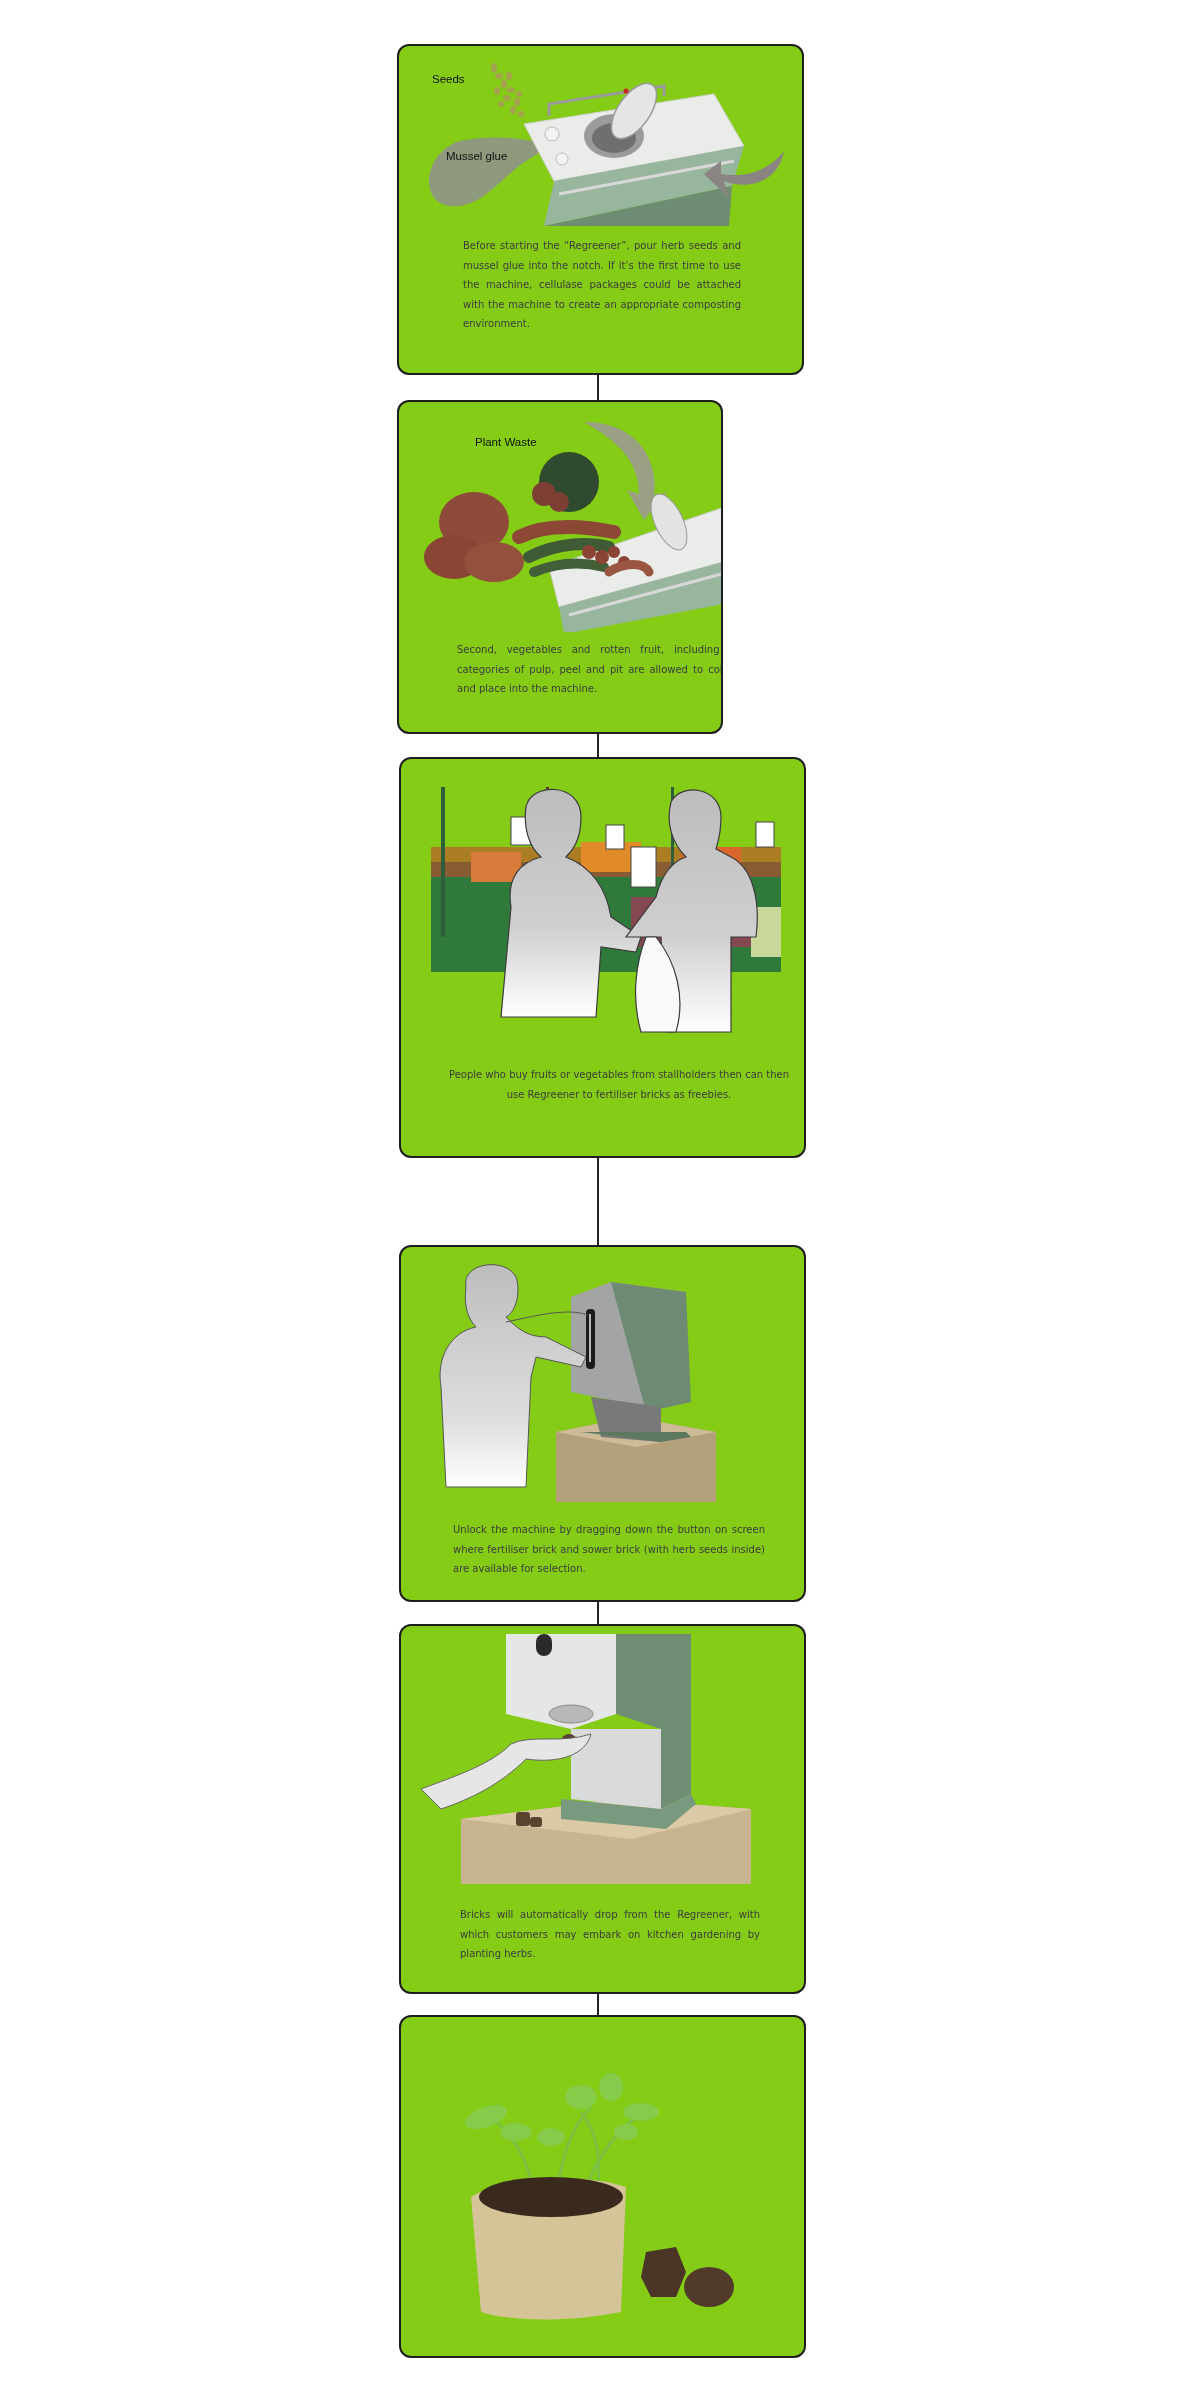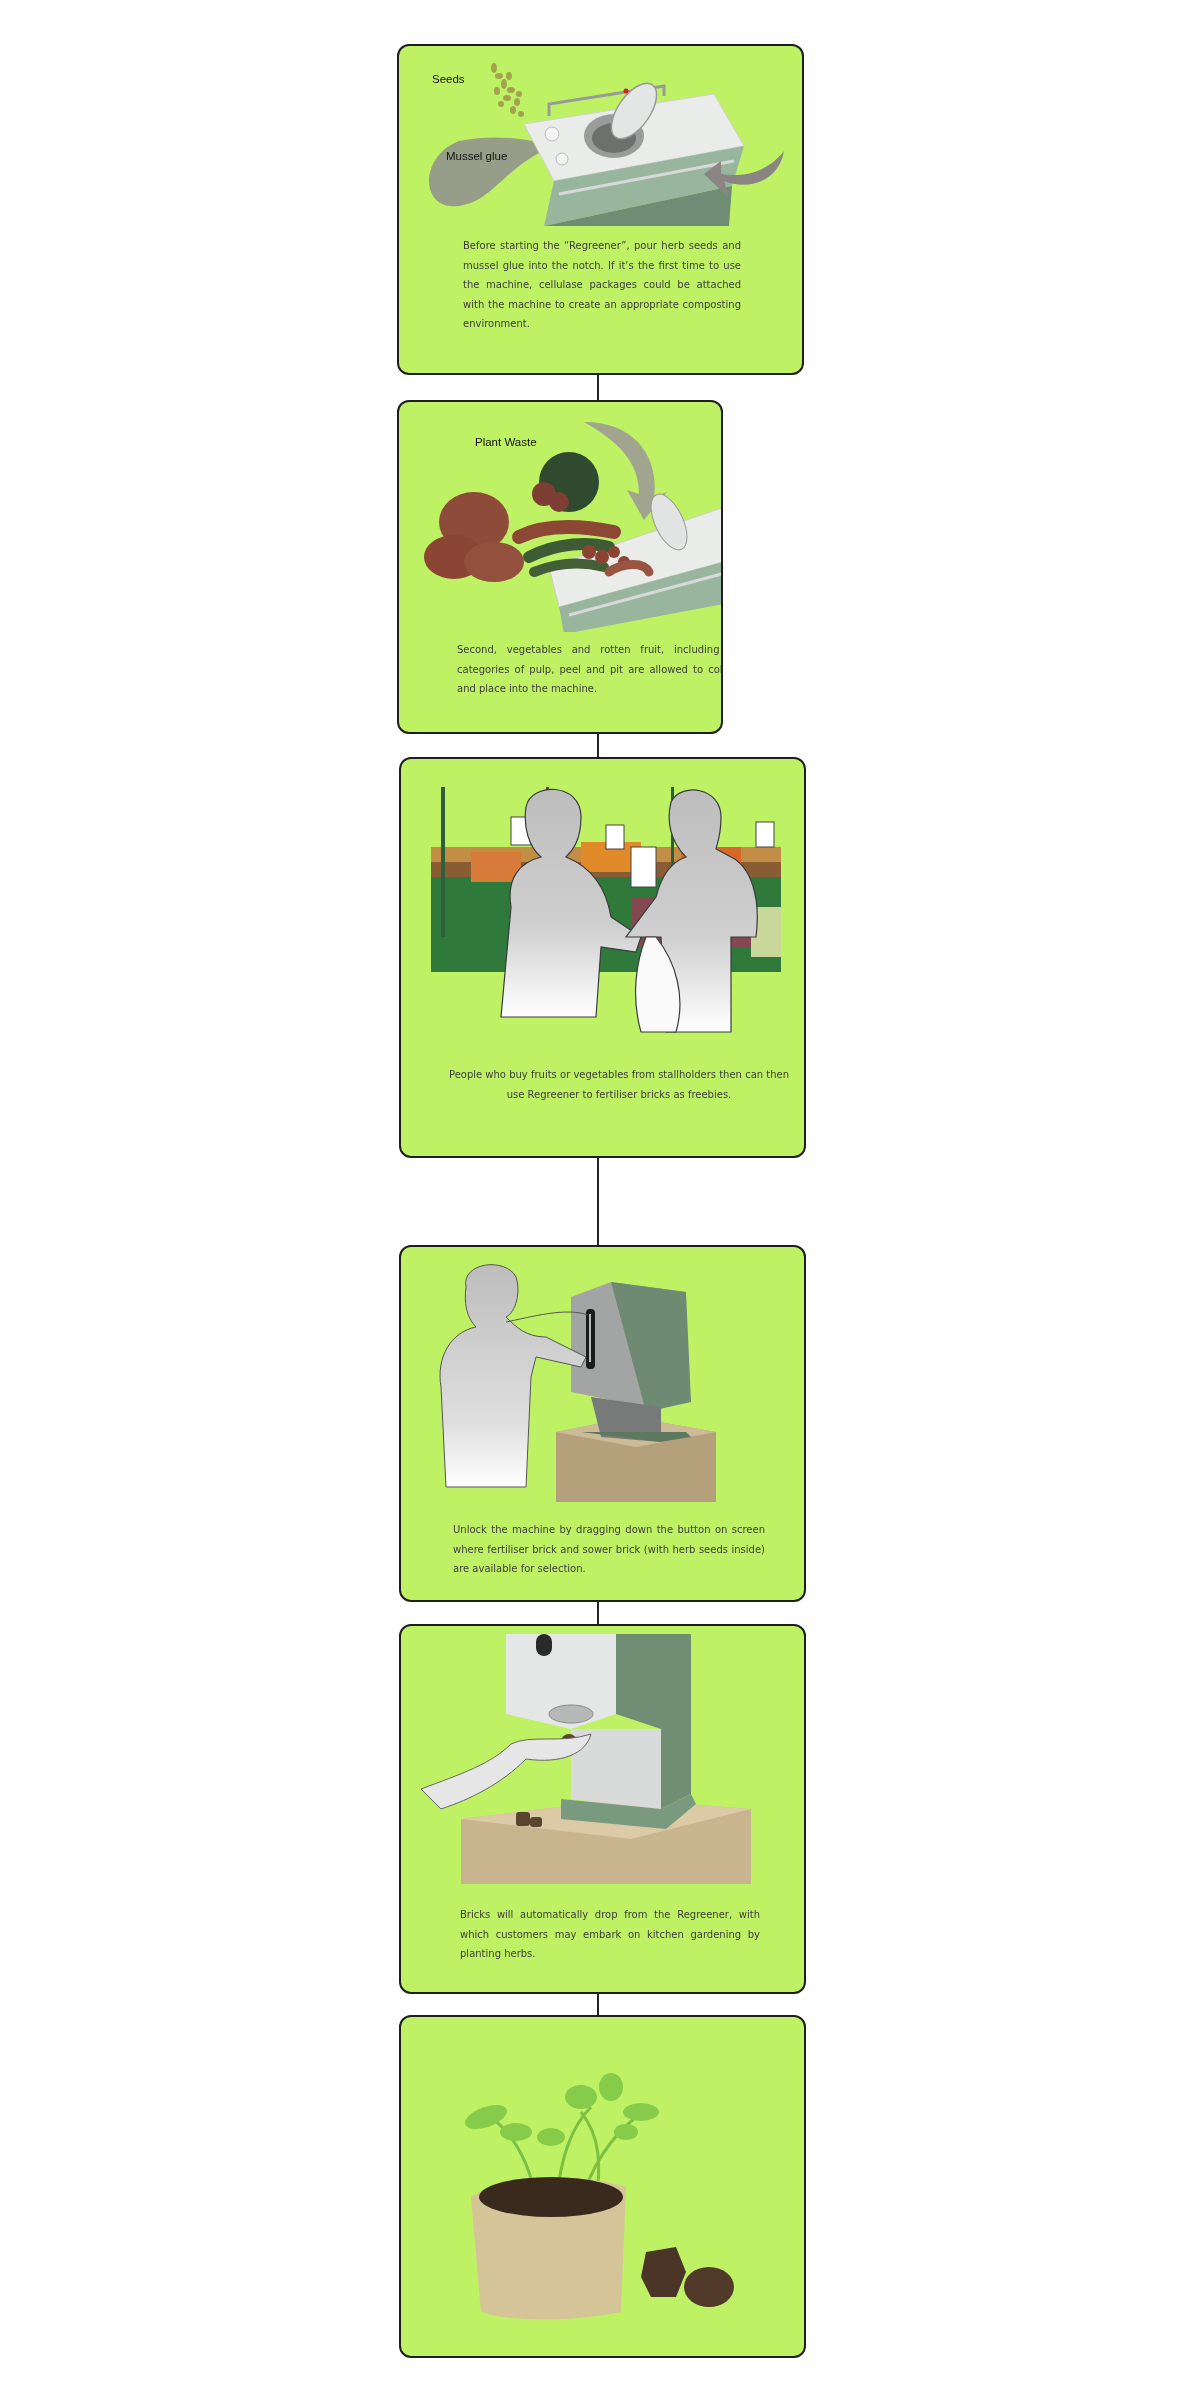--- a/index.html
+++ b/index.html
@@ -1,20 +1,20 @@
 <!DOCTYPE html>
 <html><head>
   <meta charset="utf-8">
   <style>
     html, body { margin: 0; padding: 0; background: #ffffff; }
     body { width: 1200px; height: 2400px; position: relative; overflow: hidden;
            font-family: "DejaVu Sans", sans-serif; color: #3a3a3a; }
     .connector { position: absolute; left: 597px; width: 2px; background: #222; }
     .panel { position: absolute; border: 2px solid #1e1e1e; border-radius: 12px;
-             background: #bef264; box-sizing: border-box; overflow: hidden; }
+             background: #84cc16; box-sizing: border-box; overflow: hidden; }
     .caption { position: absolute; font-size: 10px; line-height: 19.5px;
                text-align: justify; color: #3d3d3d; hyphens: manual; }
     .label { position: absolute; font-family: "Liberation Sans", sans-serif;
              font-size: 11.5px; color: #111; }
     .art { position: absolute; }
     svg { display: block; }
   </style>
 </head>
 <body>
 

